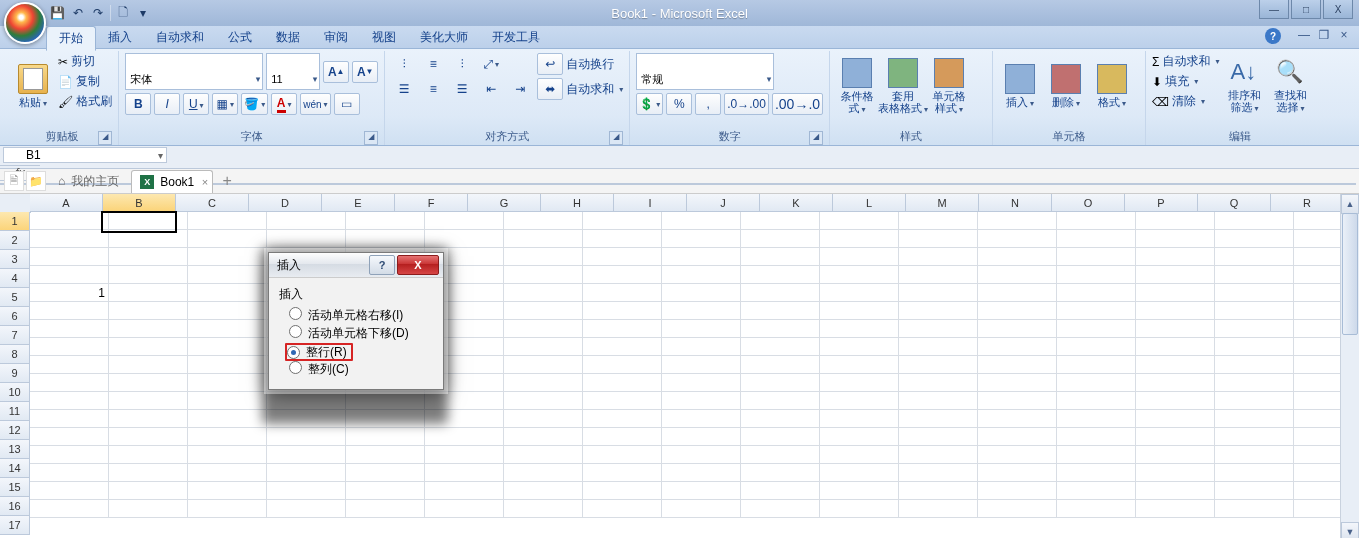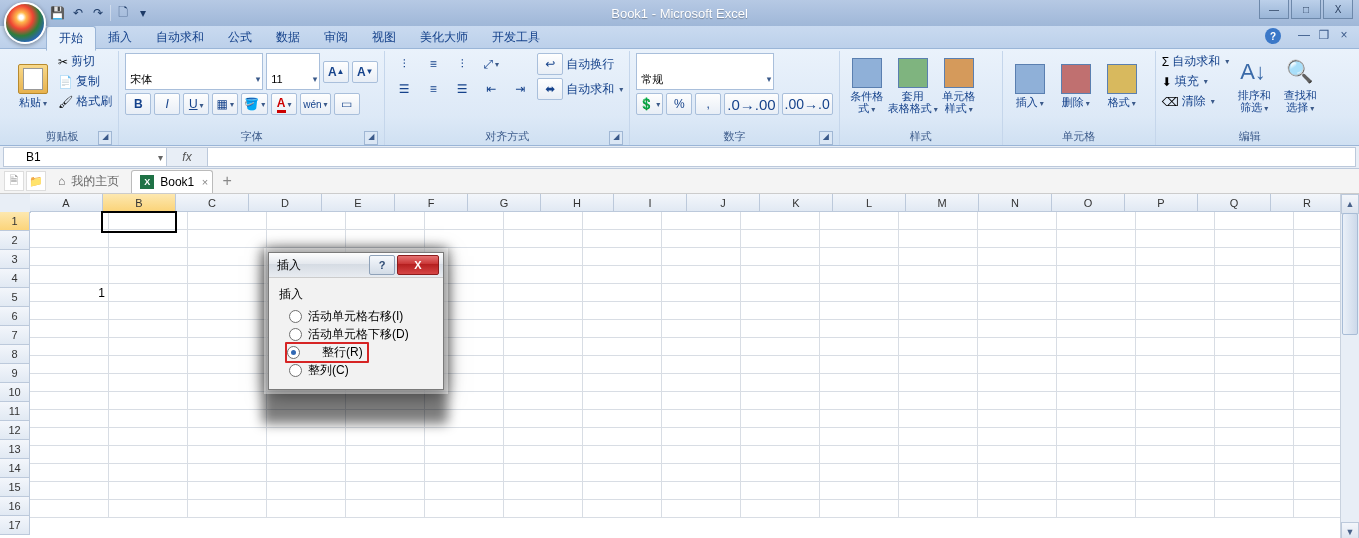--- a/index.html
+++ b/index.html
@@ -32,21 +32,21 @@
   .row{display:flex;align-items:center;gap:3px;}
   .btn{height:20px;min-width:20px;border:1px solid transparent;display:flex;align-items:center;justify-content:center;padding:0 2px;color:#15428b;border-radius:2px;}
   .btn.box{border:1px solid #a9bfdb;background:linear-gradient(#fefefe,#e8eef6);}
   .combo{height:20px;border:1px solid #a9bfdb;background:#fff;display:flex;align-items:center;padding:15px 14px 0 4px;position:relative;font-size:11px;color:#000;}
   .combo::after{content:"▾";position:absolute;right:2px;font-size:9px;color:#3b5a8a;}
   .dd::after{content:"▾";font-size:8px;margin-left:2px;color:#3b5a8a;}
   
   .ico-paste{background:linear-gradient(#f8d98b,#e7b24e);border:1px solid #b78a2f;border-radius:2px;position:relative;}
   .ico-paste::before{content:"";position:absolute;left:4px;top:3px;right:4px;bottom:3px;background:#fff;border:1px solid #999;}
   
-  .fx-row{height:22px;background:#e8eef6;border-bottom:1px solid #bcc9db;display:flex;align-items:stretch;}
+  .fx-row{height:22px;background:#e8eef6;border-bottom:1px solid #bcc9db;display:flex;align-items:stretch;flex-direction:column;}
   .namebox{width:140px;border:1px solid #bcc9db;background:#fff;position:relative;display:flex;align-items:center;padding-left:22px;font-size:12px;margin:1px 0 1px 3px;}
   .namebox::after{content:"▾";position:absolute;right:3px;color:#666;font-size:10px;}
   .fx-lbl{width:40px;display:flex;align-items:center;justify-content:center;font-style:italic;color:#555;border:1px solid #bcc9db;border-left:none;border-right:none;margin:1px 0;}
   .fx-input{flex:1;background:#fff;border:1px solid #bcc9db;margin:1px 3px 1px 0;}
   
   .doc-tabs{height:24px;background:#f4f4f4;border-bottom:1px solid #ccc;display:flex;align-items:center;padding-left:4px;gap:2px;}
   .dt-ico{width:18px;height:18px;border:1px solid #ddd;background:#fff;display:flex;align-items:center;justify-content:center;color:#888;font-size:11px;}
   .doc-tab{height:22px;border:1px solid #bbb;border-bottom:none;background:#fff;padding:0 18px 0 8px;display:flex;align-items:center;gap:6px;border-radius:3px 3px 0 0;font-size:12px;position:relative;}
   .doc-tab .close{position:absolute;right:4px;font-size:11px;color:#888;}
   .doc-tab.plain{border:none;background:transparent;padding:0 10px;color:#666;}
@@ -72,24 +72,24 @@
   
   .dialog-shadow{position:absolute;left:262px;top:248px;width:186px;height:176px;background:rgba(0,0,0,.5);filter:blur(6px);border-radius:4px;}
   .dialog{position:absolute;left:268px;top:252px;width:174px;background:#f2f2f2;border:1px solid #7a7a7a;box-shadow:0 0 0 4px rgba(255,255,255,.4), 0 4px 20px rgba(0,0,0,.6);font-size:12px;}
   .dlg-title{height:24px;background:linear-gradient(#fdfdfd,#e4e8ee 45%,#d5dbe3 46%,#e8ecf1);display:flex;align-items:center;padding-left:8px;position:relative;border-bottom:1px solid #ccc;}
   .dlg-title .dlg-btns{position:absolute;right:4px;top:2px;display:flex;gap:2px;}
   .dlg-help{width:24px;height:18px;background:linear-gradient(#f5f8fc,#d3dce7);border:1px solid #8fa2b9;border-radius:2px;display:flex;align-items:center;justify-content:center;color:#2d4a73;font-weight:bold;font-size:11px;}
   .dlg-close{width:40px;height:18px;background:linear-gradient(#e57373,#c93434 45%,#b51f1f 46%,#d64545);border:1px solid #8b1c1c;border-radius:2px;display:flex;align-items:center;justify-content:center;color:#fff;font-weight:bold;font-size:11px;}
   .dlg-body{padding:6px 10px 10px;}
   .dlg-group-lbl{margin:2px 0 4px;}
   .radios{margin-left:10px;}
-  .radio-row{display:flex;align-items:center;gap:6px;height:18px;}
+  .radio-row{display:flex;gap:6px;height:18px;}
   .radio{width:11px;height:11px;border:1px solid #707070;border-radius:50%;background:#fff;display:flex;align-items:center;justify-content:center;}
   .radio.checked::after{content:"";width:5px;height:5px;border-radius:50%;background:#3068b4;}
-  .hl{border:2px solid #d62424;padding:0 4px 0 0;margin-left:-4px;border-radius:1px;display:inline-flex;align-items:center;gap:22px;}
+  .hl{border:2px solid #d62424;padding:0 4px 0 0;margin-left:-4px;border-radius:1px;display:inline-flex;align-items:center;gap:6px;}
   .dlg-actions{display:flex;gap:10px;margin-top:10px;justify-content:center;}
   .dlg-btn{width:68px;height:22px;border:1px solid #8a8a8a;background:linear-gradient(#fdfdfd,#e4e4e4);display:flex;align-items:center;justify-content:center;border-radius:2px;}
   .dlg-btn.primary{border:1px solid #3c7fb1;box-shadow:inset 0 0 0 1px #a7d1ea;}
   .hl-btn{border:2px solid #d62424;padding:1px;display:inline-block;}
   .ico-generic{width:16px;height:16px;background:#8fb0d8;border:1px solid #5a7fb0;}
   .txt-small{font-size:12px;color:#15428b;}
 </style>
 </head>
 <body>
 
@@ -233,21 +233,21 @@
     <div class="group-body">
       <div class="rows" style="width:100%">
         <div class="row">
             <div class="combo" style="width:118px">常规</div>
           </div>
         <div class="row">
           <div class="btn box dd">💲</div>
           <div class="btn box">%</div>
           <div class="btn box">,</div>
           <div class="btn box">
-              <span style="font-size:15px">.0→.00</span>
+              <span style="font-size:12px">.0→.00</span>
             </div>
           <div class="btn box">
               <span style="font-size:14px">.00→.0</span>
             </div>
         </div>
       </div>
     </div>
     <div class="group-label"><span>数字</span><div class="launcher">◢</div></div>
   </div>
 

